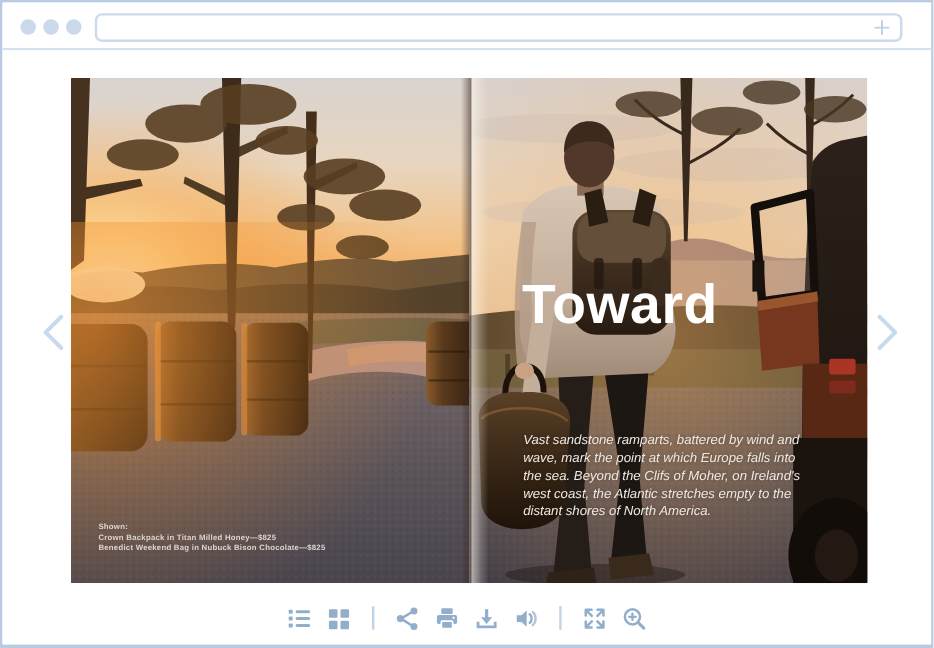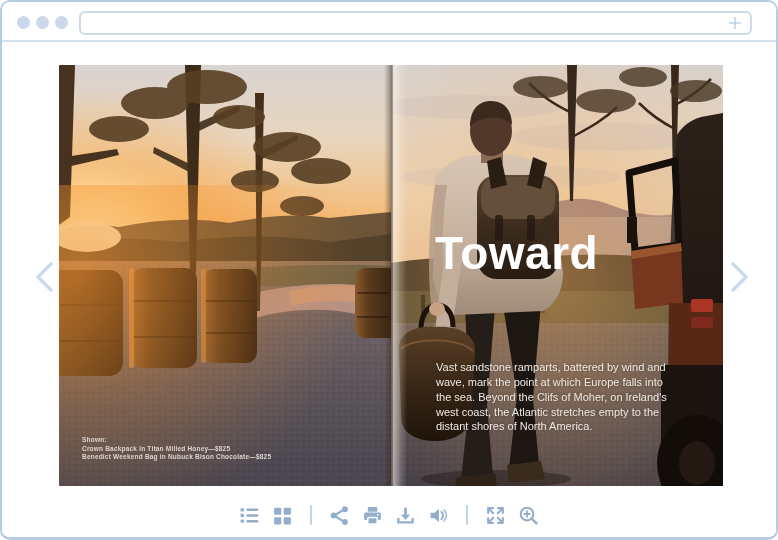--- a/index.html
+++ b/index.html
@@ -7,21 +7,21 @@
     --chrome-dot:#ccd9ea;
     --icon:#93aecb;
     --separator:#c3d4e6;
     --chevron:#c8daee;
     --headline:#ffffff;
   }
   *{box-sizing:border-box;margin:0;padding:0}
   html,body{width:778px;height:540px;background:#fff;font-family:"Liberation Sans","DejaVu Sans",sans-serif;}
   .window{
     position:relative;width:778px;height:540px;background:#fff;
-    border:2px solid var(--chrome-border);border-bottom-width:3px;border-radius:10px;overflow:hidden;
+    border:2px solid var(--chrome-border);border-bottom-width:3px;border-radius:0;overflow:hidden;
   }
   
   .chrome{position:relative;height:40px;border-bottom:2px solid #d6e1f0;background:#fff;}
   .dots{position:absolute;left:15px;top:14px;display:flex;gap:6px;}
   .dot{width:13px;height:13px;border-radius:50%;background:var(--chrome-dot);}
   .addressbar{
     position:absolute;left:77px;right:24px;top:9px;height:24px;
     border:2px solid #ccdaeb;border-radius:6px;background:#fff;display:flex;align-items:center;
   }
   .addressbar input{
@@ -40,21 +40,21 @@
     position:absolute;left:325px;top:0;width:16px;height:421px;pointer-events:none;z-index:5;
     background:linear-gradient(90deg,rgba(59,38,28,0) 0%,rgba(59,38,28,.38) 38%,rgba(33,21,15,.55) 50%,rgba(255,246,236,.20) 60%,rgba(59,38,28,0) 100%);
   }
   
   .headline{
     position:absolute;left:44px;top:160px;z-index:6;color:var(--headline);
     font-size:46px;font-weight:700;line-height:1.26;letter-spacing:.5px;white-space:nowrap;
   }
   .bodytext{
     position:absolute;left:45px;top:295px;width:242px;z-index:6;color:#efe9e3;
-    font-size:11px;line-height:1.35;text-shadow:0 0 3px rgba(40,25,15,.35);
+    font-size:11px;line-height:1.35;text-shadow:0 0 3px rgba(40,25,15,.35);font-style:italic;
   }
   .credits{
     position:absolute;left:23px;top:371px;z-index:6;color:#ddd5cf;
     font-size:6.5px;font-weight:700;line-height:1.32;letter-spacing:.2px;
   }
   
   .chev{position:absolute;top:218px;width:30px;height:34px;background:none;border:none;cursor:pointer;color:var(--chevron);padding:0;}
   .chev svg{width:100%;height:100%;}
   .chev.prev{left:28px;}
   .chev.next{right:22px;}

